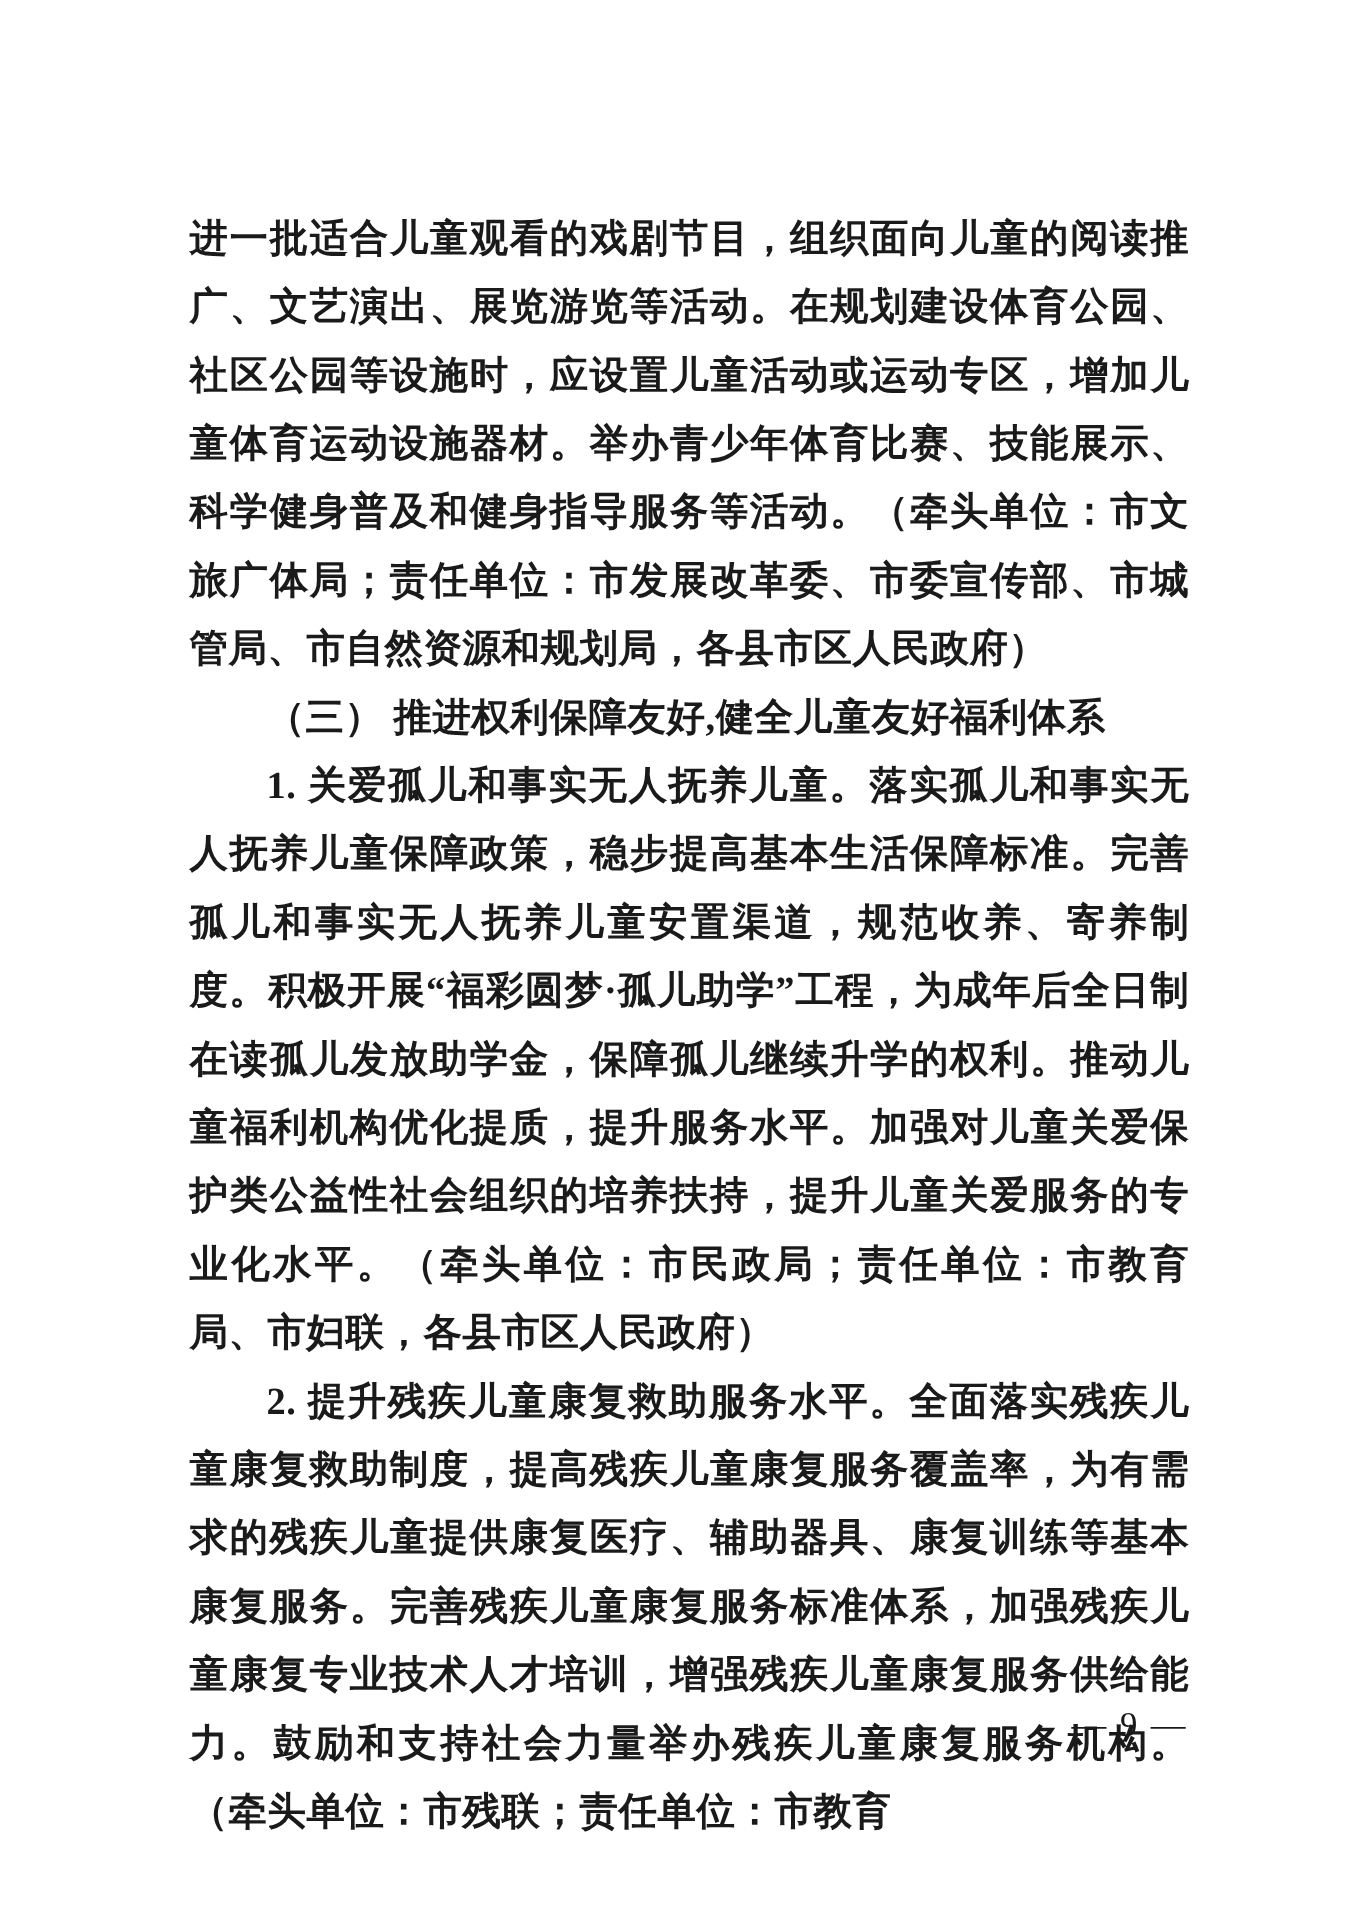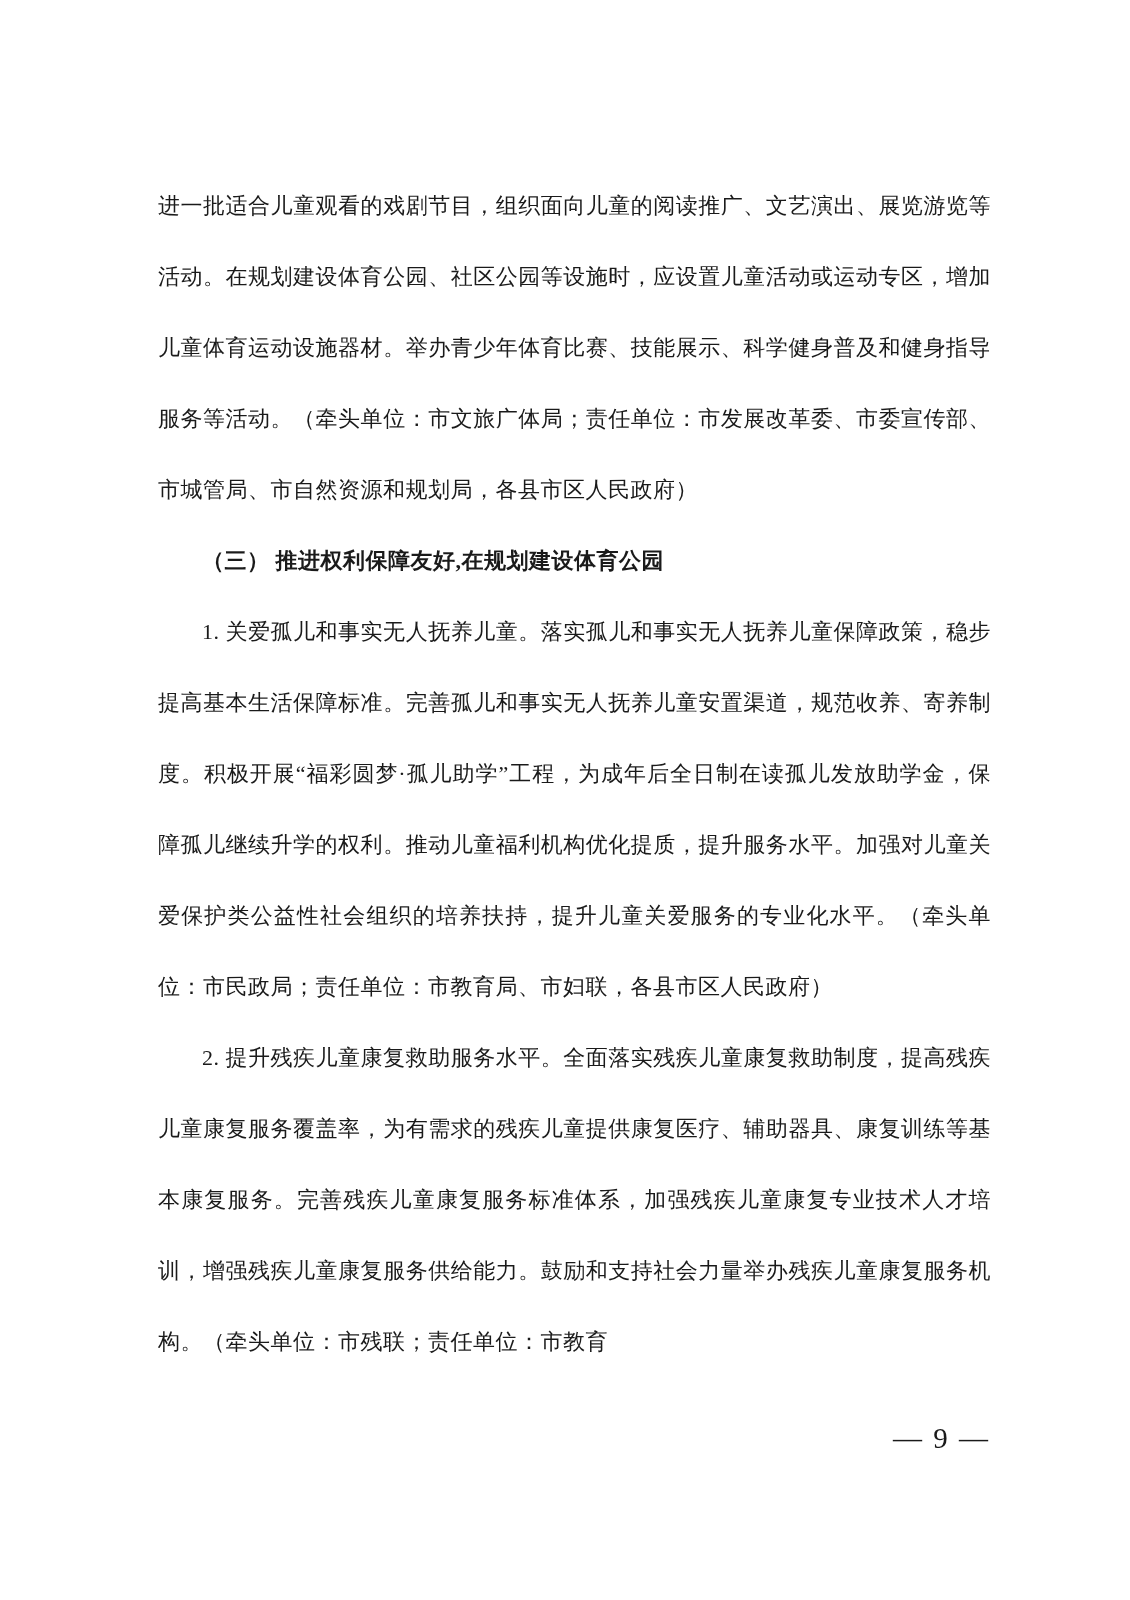--- a/index.html
+++ b/index.html
@@ -30,22 +30,23 @@
     width: 833px;
     font-size: 29px;
     line-height: 57px;
     text-align: justify;
     text-justify: inter-character;
     letter-spacing: 0.5px;
   }
   .text-body p, .text-body h2 {
     margin: 0;
     padding: 0;
-    font-size: 22px;
-    line-height: 71px;
+    font-size: 32px;
+    line-height: 57px;
+    font-weight: bold;
   }
   .para-continuation {
     text-indent: 0;
   }
   .para-indent {
     text-indent: 2em;
   }
   .section-heading {
     text-indent: 2em;
     font-weight: bold;
@@ -62,21 +63,21 @@
 </style>
 </head>
 <body>
 
 <div class="page">
 
   <main class="text-body">
 
     <p class="para-continuation">进一批适合儿童观看的戏剧节目，组织面向儿童的阅读推广、文艺演出、展览游览等活动。在规划建设体育公园、社区公园等设施时，应设置儿童活动或运动专区，增加儿童体育运动设施器材。举办青少年体育比赛、技能展示、科学健身普及和健身指导服务等活动。（牵头单位：市文旅广体局；责任单位：市发展改革委、市委宣传部、市城管局、市自然资源和规划局，各县市区人民政府）</p>
 
-    <h2 class="section-heading">（三） 推进权利保障友好,在规划建设体育公园</h2>
+    <h2 class="section-heading">（三） 推进权利保障友好,健全儿童友好福利体系</h2>
 
     <p class="para-indent">1. 关爱孤儿和事实无人抚养儿童。落实孤儿和事实无人抚养儿童保障政策，稳步提高基本生活保障标准。完善孤儿和事实无人抚养儿童安置渠道，规范收养、寄养制度。积极开展“福彩圆梦·孤儿助学”工程，为成年后全日制在读孤儿发放助学金，保障孤儿继续升学的权利。推动儿童福利机构优化提质，提升服务水平。加强对儿童关爱保护类公益性社会组织的培养扶持，提升儿童关爱服务的专业化水平。（牵头单位：市民政局；责任单位：市教育局、市妇联，各县市区人民政府）</p>
 
     <p class="para-indent">2. 提升残疾儿童康复救助服务水平。全面落实残疾儿童康复救助制度，提高残疾儿童康复服务覆盖率，为有需求的残疾儿童提供康复医疗、辅助器具、康复训练等基本康复服务。完善残疾儿童康复服务标准体系，加强残疾儿童康复专业技术人才培训，增强残疾儿童康复服务供给能力。鼓励和支持社会力量举办残疾儿童康复服务机构。（牵头单位：市残联；责任单位：市教育</p>
 
   </main>
 
   <footer class="page-footer">
     <span>— 9 —</span>
   </footer>

